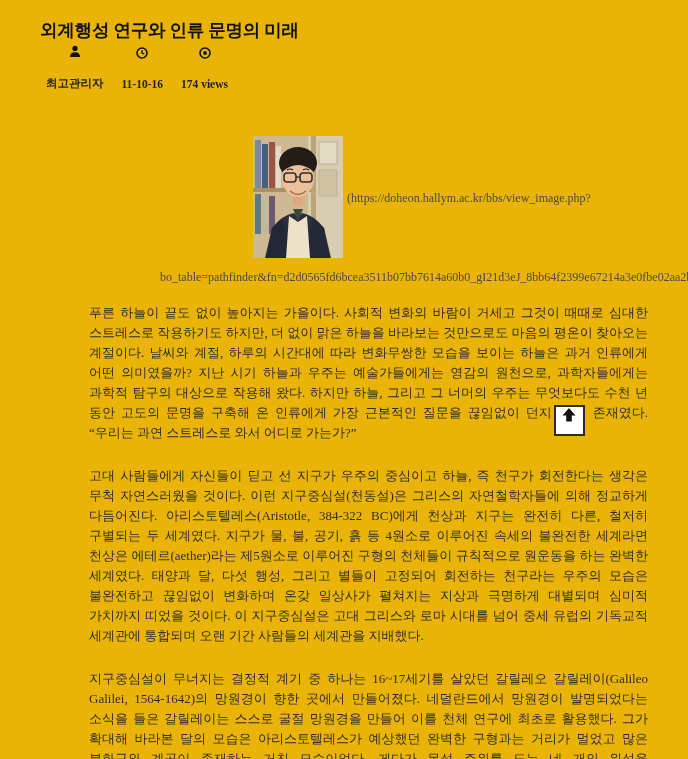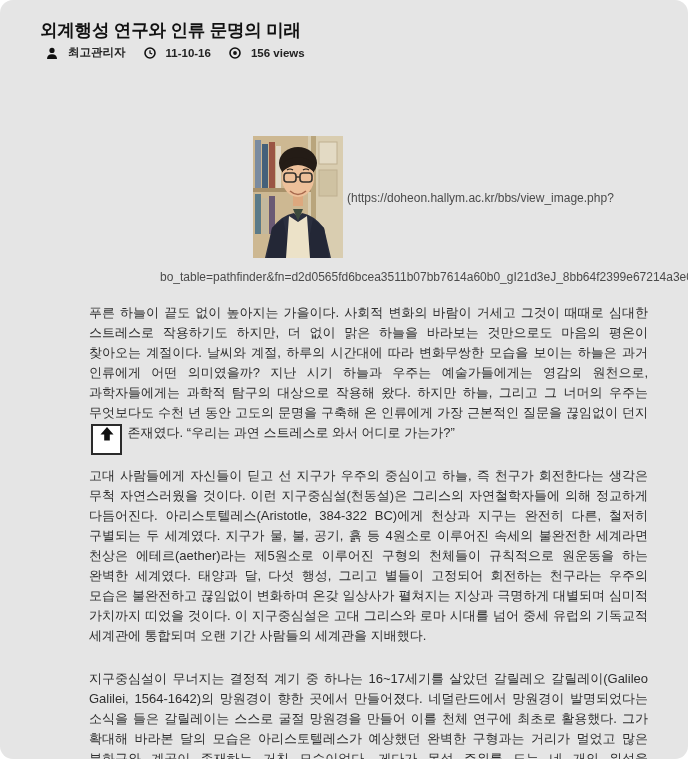--- a/index.html
+++ b/index.html
@@ -1,28 +1,28 @@
 <!DOCTYPE html>
 <html><head>
 <meta charset="utf-8">
 <style>
   html,body{margin:0;padding:0;background:#ffffff;}
   .page{
-    position:relative;width:688px;height:759px;background:#e5e5e5;overflow:hidden;
-    font-family:Liberation Sans, sans-serif;color:#2e2e2e;border-radius:13px;
+    position:relative;width:688px;height:759px;background:#eab308;overflow:hidden;
+    font-family:Liberation Serif, serif;color:#2e2e2e;
   }
   .title{
     position:absolute;left:40px;top:6px;font-size:17.5px;font-weight:700;color:#111;
     letter-spacing:-0.2px;
   }
   .meta{
     position:absolute;left:46px;top:45px;display:flex;align-items:center;gap:18px;
     font-size:11.5px;font-weight:600;color:#222;
   }
-  .meta-item{display:flex;align-items:center;gap:10px;}
+  .meta-item{display:flex;align-items:center;gap:19px;flex-direction:column;}
   .meta-item svg{display:block;}
   .figure{position:absolute;left:0;top:136px;width:563px;height:160px;}
   .photo{position:absolute;left:253px;top:0;width:90px;height:122px;}
   .photo svg{display:block;}
   .url-line{position:absolute;font-size:12px;color:#4a4a4a;white-space:nowrap;}
   .url1{left:347px;top:55px;}
   .url2{left:160px;top:134px;}
   .content{
     position:absolute;left:89px;top:303px;width:559px;
     font-size:13px;line-height:20px;text-align:justify;word-break:keep-all;color:#2e2e2e;
@@ -61,21 +61,21 @@
       </span>
       <span>11-10-16</span>
     </span>
     <span class="meta-item">
       <span>
         <svg width="12" height="12" viewBox="0 0 12 12">
             <circle cx="6" cy="6" r="5" fill="none" stroke="#111" stroke-width="1.6"></circle>
             <circle cx="6" cy="6" r="1.9" fill="#111"></circle>
           </svg>
       </span>
-      <span>156 views</span>
+      <span>174 views</span>
     </span>
   </div>
 
   <div class="figure">
     <div class="photo">
       <svg width="90" height="122" viewBox="0 0 90 122">
         <rect x="0" y="0" width="90" height="122" fill="#cdb892"></rect>
         <rect x="55" y="0" width="35" height="122" fill="#d9cdb0"></rect>
         <rect x="58" y="0" width="5" height="122" fill="#b9a57c"></rect>
         <rect x="66" y="6" width="18" height="22" fill="#e3dac4" stroke="#bfb090" stroke-width="1"></rect>

